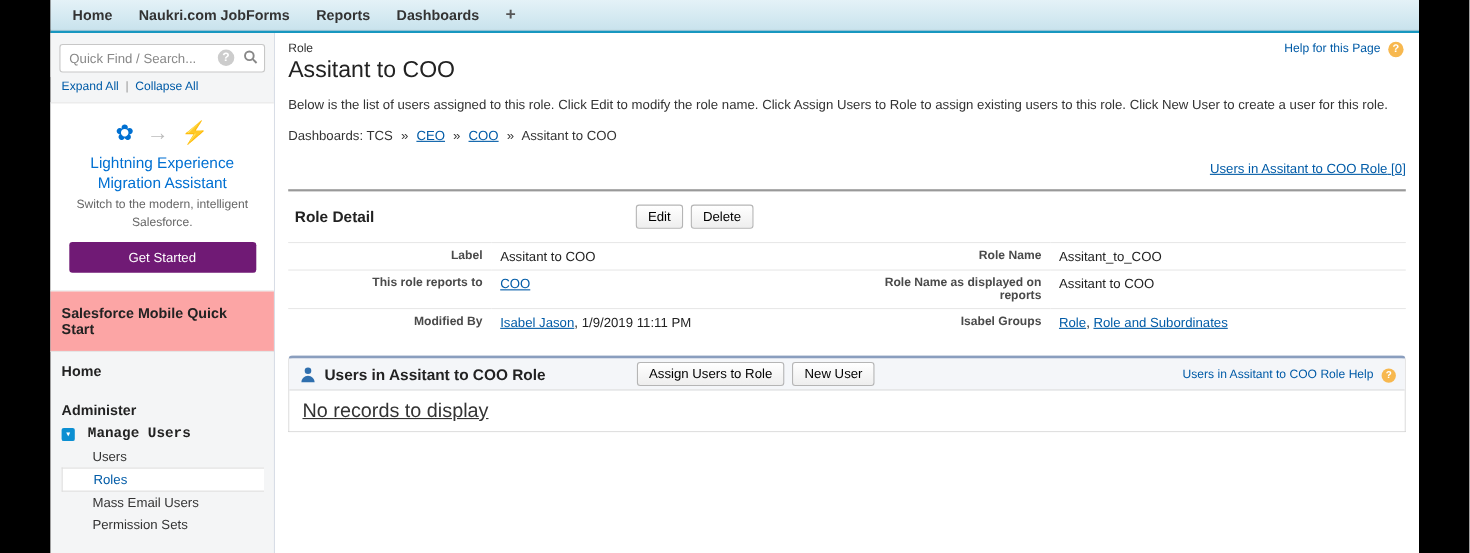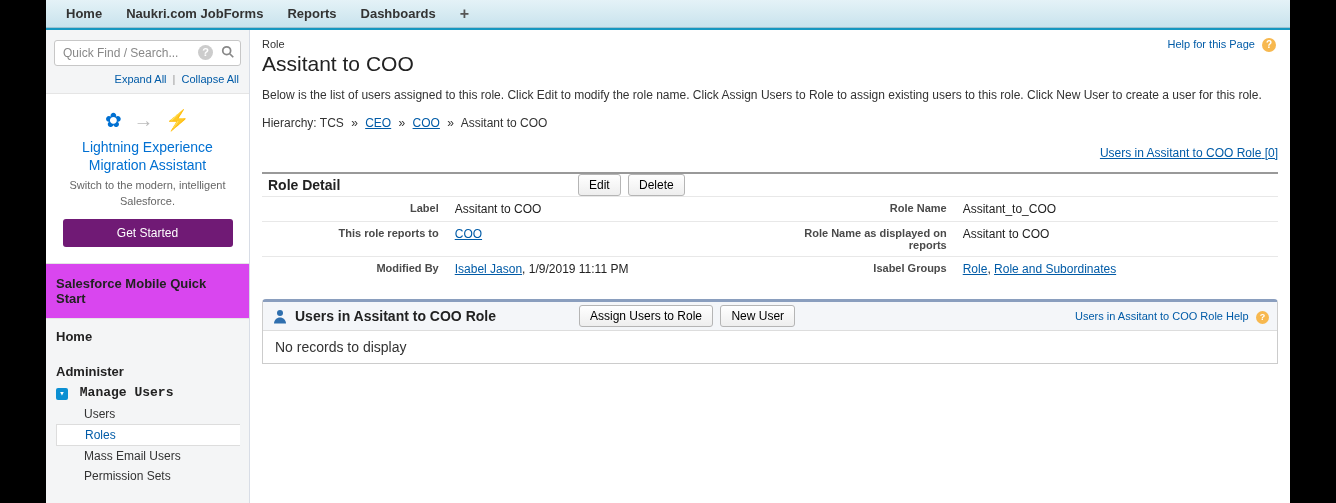--- a/index.html
+++ b/index.html
@@ -11,70 +11,70 @@
 .topbar .tab.plus { font-size: 16px; color: #555; }
 .topline { height: 2px; background: #1797c0; }
 .content { display: flex; height: calc(100% - 30px); }
 .sidebar { width: 204px; background: #f4f5f6; border-right: 1px solid #d8dde6; display: flex; flex-direction: column; }
 .searchwrap { padding: 10px 8px 4px; background: #f4f5f6; }
 .searchbox { position: relative; border-radius: 11px; }
 .searchbox input { width: 100%; height: 26px; border: 1px solid #c7c7c7; border-radius: 3px; padding: 0 48px 0 8px; font-size: 12px; color: #333; }
 .searchbox input::placeholder { color: #888; }
 .searchbox .q-icon { position: absolute; right: 28px; top: 5px; width: 15px; height: 15px; background: #ccc; border-radius: 50%; color: #fff; text-align: center; line-height: 15px; font-size: 11px; font-weight: bold; }
 .searchbox .mag-icon { position: absolute; right: 6px; top: 5px; color: #888; font-size: 14px; }
-.expcoll { text-align: right; padding: 3px 10px 8px; font-size: 11px; }
+.expcoll { text-align: left; padding: 3px 10px 8px; font-size: 11px; }
 .expcoll a { color: #015ba7; text-decoration: none; }
 .expcoll .sep { color: #999; margin: 0 3px; }
 .migbox { background: #fff; padding: 14px 10px 16px; text-align: center; border-top: 1px solid #e5e5e5; border-bottom: 1px solid #e5e5e5; }
 .migbox .icons { font-size: 20px; margin-bottom: 6px; }
 .migbox .flower { color: #0070d2; }
 .migbox .arrow { color: #bbb; margin: 0 6px; }
 .migbox .bolt { color: #5a95dd; }
 .migbox .title { color: #0070d2; font-size: 14px; line-height: 1.3; margin-bottom: 4px; }
 .migbox .sub { color: #666; font-size: 11px; line-height: 1.4; margin-bottom: 10px; }
 .migbox .btn { display: inline-block; width: 170px; background: #701a75; color: #fff; padding: 7px 0; border-radius: 3px; font-size: 12px; cursor: pointer; }
-.sfmqs { background: #d946ef; padding: 12px 10px; font-weight: bold; font-size: 13px; color: #222; border-bottom: 1px solid #e5e5e5; }
+.sfmqs { background: #fca5a5; padding: 12px 10px; font-weight: bold; font-size: 13px; color: #222; border-bottom: 1px solid #e5e5e5; }
 .navsec { padding: 10px 10px 4px; }
 .navsec .hdr { font-weight: bold; font-size: 13px; margin-bottom: 6px; color: #222; }
 .navsec .sub { font-weight: bold; font-size: 13px; color: #222; margin: 6px 0 4px; font-family: Liberation Mono, monospace; }
 .navsec .sub .chev { display: inline-block; width: 12px; height: 12px; background: #0b8fd2; color: #fff; font-size: 9px; text-align: center; line-height: 12px; border-radius: 2px; margin-right: 4px; }
 .navsec .item { padding: 3px 0 3px 28px; font-size: 12px; color: #333; cursor: pointer; }
 .navsec .item.active { background: #fff; color: #015ba7; border: 1px solid #ddd; border-right: none; margin-right: -1px; }
 .main { flex: 1; padding: 8px 12px 0 12px; overflow: hidden; position: relative; }
 .pagehelp { position: absolute; right: 14px; top: 8px; font-size: 11px; }
 .pagehelp a { color: #015ba7; text-decoration: none; }
 .pagehelp .hq { display: inline-block; width: 14px; height: 14px; background: #f7b84f; border-radius: 50%; color: #fff; text-align: center; line-height: 14px; font-size: 10px; font-weight: bold; margin-left: 4px; }
 .recordtype { font-size: 11px; color: #333; }
 .pagetitle { font-size: 21px; color: #222; margin: 2px 0 10px; }
 .descr { font-size: 12px; color: #333; line-height: 1.5; margin-bottom: 12px; }
 .hierarchy { font-size: 12px; color: #333; margin-bottom: 16px; }
 .hierarchy a { color: #015ba7; text-decoration: underline; }
 .hierarchy .sep { margin: 0 4px; }
 .usersinrole { text-align: right; margin-bottom: 12px; }
 .usersinrole a { color: #015ba7; text-decoration: underline; font-size: 12px; }
 .detailpanel { border-top: 2px solid #999; }
-.detailhdr { display: flex; align-items: center; padding: 0 0; }
+.detailhdr { display: flex; align-items: center; padding: 12px 0; }
 .detailhdr .lbl { font-weight: bold; font-size: 14px; color: #222; width: 316px; padding-left: 6px; }
 .detailhdr .btns button { margin-right: 4px; padding: 3px 10px; font-size: 12px; border: 1px solid #b5b5b5; background: linear-gradient(#fff, #eee); border-radius: 3px; cursor: pointer; }
 .detailtbl { width: 100%; border-collapse: collapse; }
 .detailtbl tr { border-top: 1px solid #e8e8e8; }
 .detailtbl td { padding: 5px 8px; font-size: 12px; vertical-align: top; }
 .detailtbl td.lbl { text-align: right; color: #4a4a4a; width: 180px; font-weight: bold; font-size: 11px; }
 .detailtbl td.val { color: #222; width: 315px; }
 .detailtbl td.val a { color: #015ba7; text-decoration: underline; }
 .userspanel { margin-top: 18px; border: 1px solid #ccc; border-top: 3px solid #8a9ebe; border-radius: 4px 4px 0 0; }
 .userspanel .hdr { display: flex; align-items: center; padding: 5px 8px; background: #f4f6f9; border-bottom: 1px solid #ddd; position: relative; }
 .userspanel .hdr .picon { width: 18px; height: 18px; margin-right: 6px; color: #2f6fae; font-size: 16px; }
 .userspanel .hdr .title { font-weight: bold; font-size: 14px; color: #222; }
 .userspanel .hdr .btns { position: absolute; left: 316px; }
 .userspanel .hdr .btns button { margin-right: 4px; padding: 3px 10px; font-size: 12px; border: 1px solid #b5b5b5; background: linear-gradient(#fff, #eee); border-radius: 3px; cursor: pointer; }
 .userspanel .hdr .help { margin-left: auto; }
 .userspanel .hdr .help a { color: #015ba7; font-size: 11px; text-decoration: none; }
 .userspanel .hdr .help .hq { display: inline-block; width: 13px; height: 13px; background: #f7b84f; border-radius: 50%; color: #fff; text-align: center; line-height: 13px; font-size: 9px; font-weight: bold; margin-left: 4px; }
-.userspanel .body { padding: 8px 12px; font-size: 14px; color: #333; }
+.userspanel .body { padding: 8px 12px; font-size: 18px; color: #333; text-decoration: underline; }
 </style>
 </head>
 <body>
 
 <div class="outer">
 <div class="frame">
 
   <div class="topbar">
     <div class="tab">Home</div>
     <div class="tab">Naukri.com JobForms</div>
@@ -132,21 +132,21 @@
 
     <div class="main">
       <div class="pagehelp">
         <a href="#">Help for this Page</a>
         <span class="hq">?</span>
       </div>
       <div class="recordtype">Role</div>
       <div class="pagetitle">Assitant to COO</div>
       <div class="descr">Below is the list of users assigned to this role. Click Edit to modify the role name. Click Assign Users to Role to assign existing users to this role. Click New User to create a user for this role.</div>
       <div class="hierarchy">
-        <span>Hierarchy:</span>
+        <span>Dashboards:</span>
         <span>TCS</span>
         <span class="sep">»</span>
         <a href="#">CEO</a>
         <span class="sep">»</span>
         <a href="#">COO</a>
         <span class="sep">»</span>
         <span>Assitant to COO</span>
       </div>
       <div class="usersinrole">
         <a href="#">

